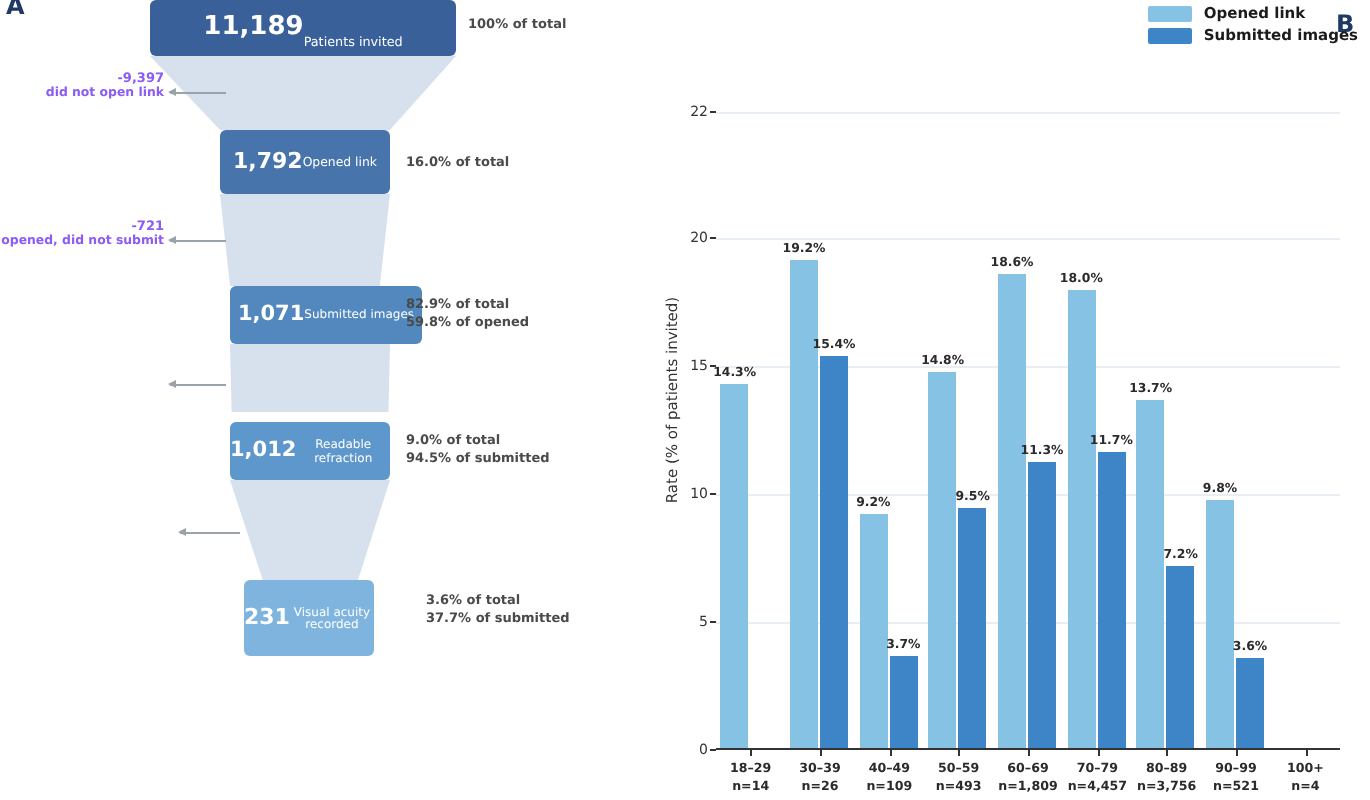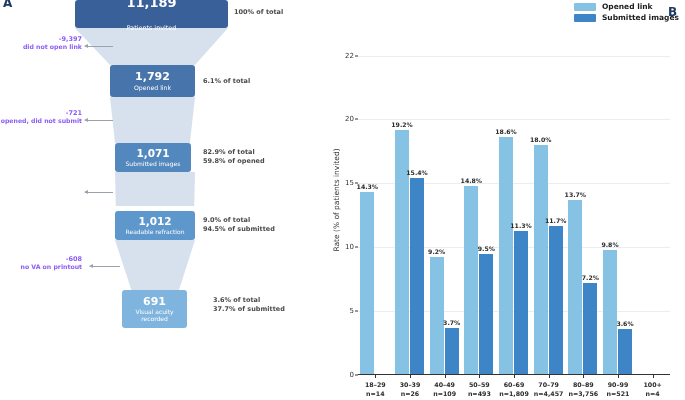--- a/index.html
+++ b/index.html
@@ -20,21 +20,21 @@
   #panel-b-letter{left:338px;top:5px;}
 
   
   #panel-a{position:absolute;left:0;top:0;width:330px;height:400px;}
 
   .funnel-connector{
     position:absolute;background:#d6e1ed;
   }
   .funnel-box{
     position:absolute;border-radius:3px;
-    display:flex;flex-direction:column;align-items:center;justify-content:center;
+    display:flex;flex-direction:row;align-items:center;justify-content:center;
     color:#ffffff;text-align:center;line-height:1.05;
   }
   .funnel-box .fb-value{font-weight:bold;}
   .funnel-box .fb-label{font-weight:normal;}
 
   .stage-note{
     position:absolute;color:#4a4a4a;font-weight:bold;font-size:6.5px;
     line-height:1.35;white-space:pre-line;
   }
   .loss{
@@ -100,61 +100,57 @@
     <div class="funnel-box" style="left:75px;top:0px;width:153px;height:28px;background:#3a6099;">
       <div class="fb-value" style="font-size:13px;">11,189</div>
       <div class="fb-label" style="font-size:6.4px;margin-top:15px;">Patients invited</div>
     </div>
     <div class="stage-note" style="left:234px;top:8px;">100% of total</div>
 
     <div class="funnel-box" style="left:110px;top:65px;width:85px;height:32px;background:#4674ab;">
       <div class="fb-value" style="font-size:11px;text-align:center;">1,792</div>
       <div class="fb-label" style="font-size:6.2px;margin-top:2px;">Opened link</div>
     </div>
-    <div class="stage-note" style="left:203px;top:77px;">6.1% of total</div>
-
-    <div class="funnel-box" style="left:115px;top:143px;width:76px;height:29px;background:#5288bd;">
+    <div class="stage-note" style="left:203px;top:77px;">16.0% of total</div>
+
+    <div class="funnel-box" style="left:115px;top:143px;width:96px;height:29px;background:#5288bd;">
       <div class="fb-value" style="font-size:10.5px;">1,071</div>
       <div class="fb-label" style="font-size:6px;margin-top:2px;">Submitted images</div>
     </div>
     <div class="stage-note" style="left:203px;top:148px;">82.9% of total
 59.8% of opened</div>
 
     <div class="funnel-box" style="left:115px;top:211px;width:80px;height:29px;background:#5e97cb;">
       <div class="fb-value" style="font-size:10.5px;">1,012</div>
       <div class="fb-label" style="font-size:6px;margin-top:2px;">Readable refraction</div>
     </div>
     <div class="stage-note" style="left:203px;top:216px;">9.0% of total
 94.5% of submitted</div>
 
     <div class="funnel-box" style="left:122px;top:290px;width:65px;height:38px;background:#7eb4dd;">
-      <div class="fb-value" style="font-size:11px;">691</div>
+      <div class="fb-value" style="font-size:11px;">231</div>
       <div class="fb-label" style="font-size:6px;margin-top:2px;width:54px;">Visual acuity recorded</div>
     </div>
     <div class="stage-note" style="left:213px;top:296px;">3.6% of total
 37.7% of submitted</div>
 
     <div class="loss" style="left:0px;top:35px;width:82px;">
       <span class="loss-value">-9,397</span>
       <span class="loss-label">did not open link</span>
     </div>
     <div class="loss-arrow" style="left:85px;top:46px;width:28px;"></div>
 
     <div class="loss" style="left:-10px;top:109px;width:92px;">
       <span class="loss-value">-721</span>
       <span class="loss-label">opened, did not submit</span>
     </div>
     <div class="loss-arrow" style="left:85px;top:120px;width:28px;"></div>
 
     <div class="loss-arrow" style="left:85px;top:192px;width:28px;"></div>
 
-    <div class="loss" style="left:0px;top:255px;width:82px;">
-      <span class="loss-value">-608</span>
-      <span class="loss-label">no VA on printout</span>
-    </div>
     <div class="loss-arrow" style="left:90px;top:266px;width:30px;"></div>
   </div>
 
   <div id="panel-b">
 
     <div class="panel-letter" id="panel-b-letter">B</div>
 
     <div class="legend">
       <div class="legend-row">
         <span class="legend-swatch" style="background:#85c2e3;"></span>

